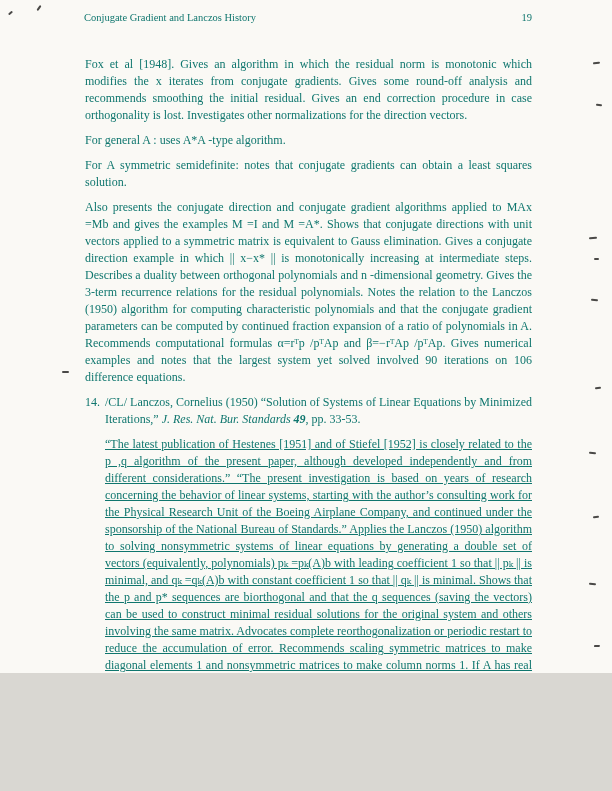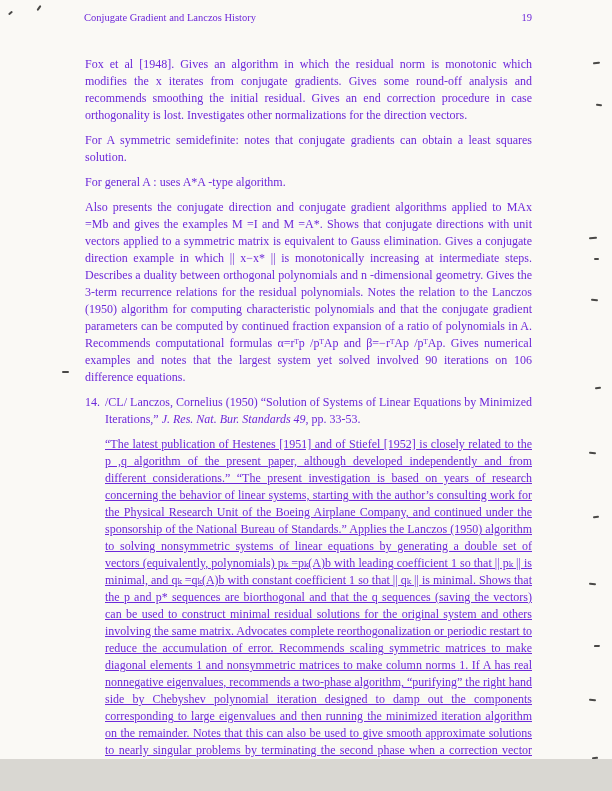--- a/index.html
+++ b/index.html
@@ -1,56 +1,56 @@
 <!DOCTYPE html>
 <html><head>
 <meta charset="utf-8">
 <style>
   html,body { margin:0; padding:0; background:#d9d7d2; }
   .page {
-    width:612px; height:759px; position:relative; overflow:hidden;
-    background:#faf9f5; color:#6d28d9;
+    width:612px; height:673px; position:relative; overflow:hidden;
+    background:#faf9f5; color:#0f766e;
     font-family:"Liberation Serif","DejaVu Serif",serif;
   }
   .header {
     position:absolute; top:12px; left:84px; width:448px;
     display:flex; justify-content:space-between; align-items:baseline;
     font-size:10.5px;
   }
   .body-col {
     position:absolute; top:56px; left:85px; width:447px;
     font-size:12px; line-height:17px; text-align:justify;
   }
   .body-col p { margin:0 0 8px 0; }
   .cont-para { margin-left:20px; }
   .entry { position:relative; padding-left:20px; margin:0 0 0 0; }
   .entry-num { position:absolute; left:0; top:0; }
   .citation { margin:0 0 8px 0; }
   .annotation { margin:0 0 8px 0;text-decoration:underline; }
   .journal { font-style:italic; }
-  .vol { font-weight:normal; }
+  .vol { font-weight:bold; }
   .artifact {
     position:absolute; background:#2a2a28; opacity:.85; border-radius:1px;
   }
 </style>
 </head>
 <body>
 
 <div class="page">
 
   <div class="header">
     <span>Conjugate Gradient and Lanczos History</span>
     <span>19</span>
   </div>
 
   <div class="body-col">
 
     <p class="cont-para">Fox et al [1948]. Gives an algorithm in which the residual norm is monotonic which modifies the x iterates from conjugate gradients. Gives some round-off analysis and recommends smoothing the initial residual. Gives an end correction procedure in case orthogonality is lost. Investigates other normalizations for the direction vectors.</p>
+    <p class="cont-para">For general A : uses A*A -type algorithm.</p>
     <p class="cont-para">For A symmetric semidefinite: notes that conjugate gradients can obtain a least squares solution.</p>
-    <p class="cont-para">For general A : uses A*A -type algorithm.</p>
     <p class="cont-para">Also presents the conjugate direction and conjugate gradient algorithms applied to MAx =Mb and gives the examples M =I and M =A*. Shows that conjugate directions with unit vectors applied to a symmetric matrix is equivalent to Gauss elimination. Gives a conjugate direction example in which || x−x* || is monotonically increasing at intermediate steps. Describes a duality between orthogonal polynomials and n -dimensional geometry. Gives the 3-term recurrence relations for the residual polynomials. Notes the relation to the Lanczos (1950) algorithm for computing characteristic polynomials and that the conjugate gradient parameters can be computed by continued fraction expansion of a ratio of polynomials in A. Recommends computational formulas α=rᵀp /pᵀAp and β=−rᵀAp /pᵀAp. Gives numerical examples and notes that the largest system yet solved involved 90 iterations on 106 difference equations.</p>
 
     <div class="entry">
       <span class="entry-num">14.</span>
       <p class="citation"><span>/CL/ </span><span>Lanczos, Cornelius (1950) “Solution of Systems of Linear Equations by Minimized Iterations,” </span><span class="journal">J. Res. Nat. Bur. Standards </span><span class="journal vol">49</span><span>, pp. 33-53.</span></p>
       <p class="annotation">“The latest publication of Hestenes [1951] and of Stiefel [1952] is closely related to the p ,q algorithm of the present paper, although developed independently and from different considerations.” “The present investigation is based on years of research concerning the behavior of linear systems, starting with the author’s consulting work for the Physical Research Unit of the Boeing Airplane Company, and continued under the sponsorship of the National Bureau of Standards.” Applies the Lanczos (1950) algorithm to solving nonsymmetric systems of linear equations by generating a double set of vectors (equivalently, polynomials) pₖ =pₖ(A)b with leading coefficient 1 so that || pₖ || is minimal, and qₖ =qₖ(A)b with constant coefficient 1 so that || qₖ || is minimal. Shows that the p and p* sequences are biorthogonal and that the q sequences (saving the vectors) can be used to construct minimal residual solutions for the original system and others involving the same matrix. Advocates complete reorthogonalization or periodic restart to reduce the accumulation of error. Recommends scaling symmetric matrices to make diagonal elements 1 and nonsymmetric matrices to make column norms 1. If A has real nonnegative eigenvalues, recommends a two-phase algorithm, “purifying” the right hand side by Chebyshev polynomial iteration designed to damp out the components corresponding to large eigenvalues and then running the minimized iteration algorithm on the remainder. Notes that this can also be used to give smooth approximate solutions to nearly singular problems by terminating the second phase when a correction vector becomes too large.</p>
     </div>
 
     <div class="entry">
       <span class="entry-num">4.</span>

